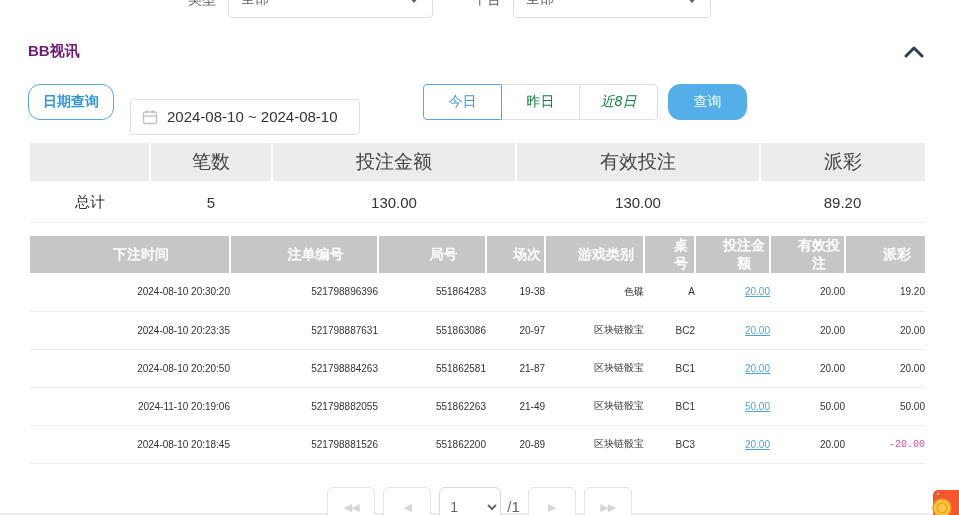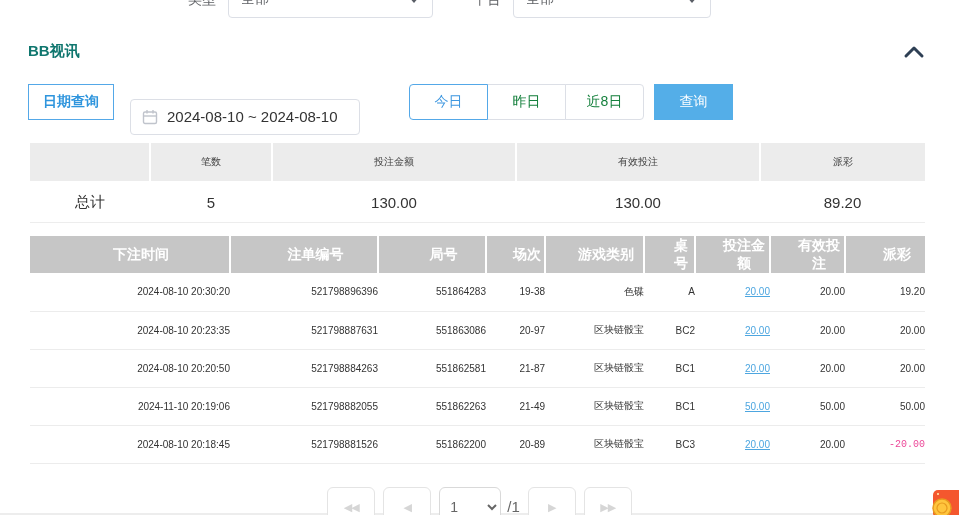--- a/index.html
+++ b/index.html
@@ -16,46 +16,46 @@
     height:38px; border:1px solid #dcdfe6; border-radius:4px; background:#fff;
     display:flex; align-items:center; justify-content:space-between;
     padding:0 12px; font-size:14px; color:#606266;
   }
   .select-box.w1 { width:205px; margin-right:40px; }
   .select-box.w2 { width:198px; }
   .caret-down { width:0; height:0; border-left:6px solid transparent; border-right:6px solid transparent; border-top:7px solid #5a5e66; }
 
   
   .section-header { position:absolute; top:42px; left:28px; right:34px; display:flex; justify-content:space-between; align-items:center; }
-  .section-title { font-size:15px; font-weight:bold; color:#0f766e; }
+  .section-title { font-size:15px; font-weight:bold; color:#701a75; }
   .collapse-btn { background:none; border:none; cursor:pointer; line-height:0; }
 
   
   .query-bar { position:absolute; top:84px; left:28px; display:flex; align-items:center; height:36px; }
-  .btn { height:36px; border-radius:0; background:#fff; font-size:14px; cursor:pointer;
+  .btn { height:36px; border-radius:12px; background:#fff; font-size:14px; cursor:pointer;
          display:inline-flex; align-items:center; justify-content:center; }
   .tab-date  { width:86px; border:1px solid #54a8e8; color:#2f95dd; font-weight:bold; }
   .tab-round { width:83px; border:1px solid #dcdfe6; color:#606266; margin-left:16px; }
   .date-box  { margin-left:16px; width:230px; height:36px; border:1px solid #dcdfe6; border-radius:4px;
                display:flex; align-items:center; padding:0 11px; background:#fff; cursor:pointer;margin-top:29px; }
   .date-box .cal { margin-right:9px; line-height:0; }
   .date-text { font-size:15px; color:#333; }
-  .quick-group { display:flex; margin-left:10px;padding-left:39px; }
+  .quick-group { display:flex; margin-left:24px;padding-left:39px; }
   .quick-seg { width:79px; height:36px; border:1px solid #dcdfe6; background:#fff; color:#15803d;
                font-size:14px; display:inline-flex; align-items:center; justify-content:center;
                margin-left:-1px; cursor:pointer; }
   .quick-seg:first-child { border-radius:4px 0 0 4px; margin-left:0; }
-  .quick-seg:last-child  { border-radius:0 4px 4px 0; }
+  .quick-seg:last-child  { border-radius:0 4px 4px 0;font-style:italic; }
   .quick-seg.active { border-color:#54a8e8; color:#3e97e0; z-index:1; }
   .search-btn { margin-left:10px; width:79px; border:1px solid #54aee8; background:#54aee8; color:#fff; }
 
   
   table { border-collapse:collapse; table-layout:fixed; }
   .summary-table { position:absolute; top:143px; left:30px; width:895px; }
-  .summary-table th { background:#ececec; height:39px; font-size:10px; font-weight:normal; color:#444;
+  .summary-table th { background:#ececec; height:39px; font-size:19px; font-weight:normal; color:#444;
                       border-right:2px solid #fff; border-bottom:2px solid #fff; text-align:center; }
   .summary-table th:last-child { border-right:none; }
   .summary-table td { height:40px; background:#fff; text-align:center; font-size:15px; color:#333;
                       border-bottom:1px solid #ededed; }
 
   .records-table { position:absolute; top:236px; left:30px; width:895px; }
   .records-table th { background:#c6c6c6; color:#fff; font-weight:bold; font-size:14px; height:37px;
                       border-right:2px solid #fff; text-align:center;padding-left:23px; }
   .records-table th:last-child { border-right:none; }
   .records-table td { height:38px; text-align:right; font-size:10px; color:#333;

